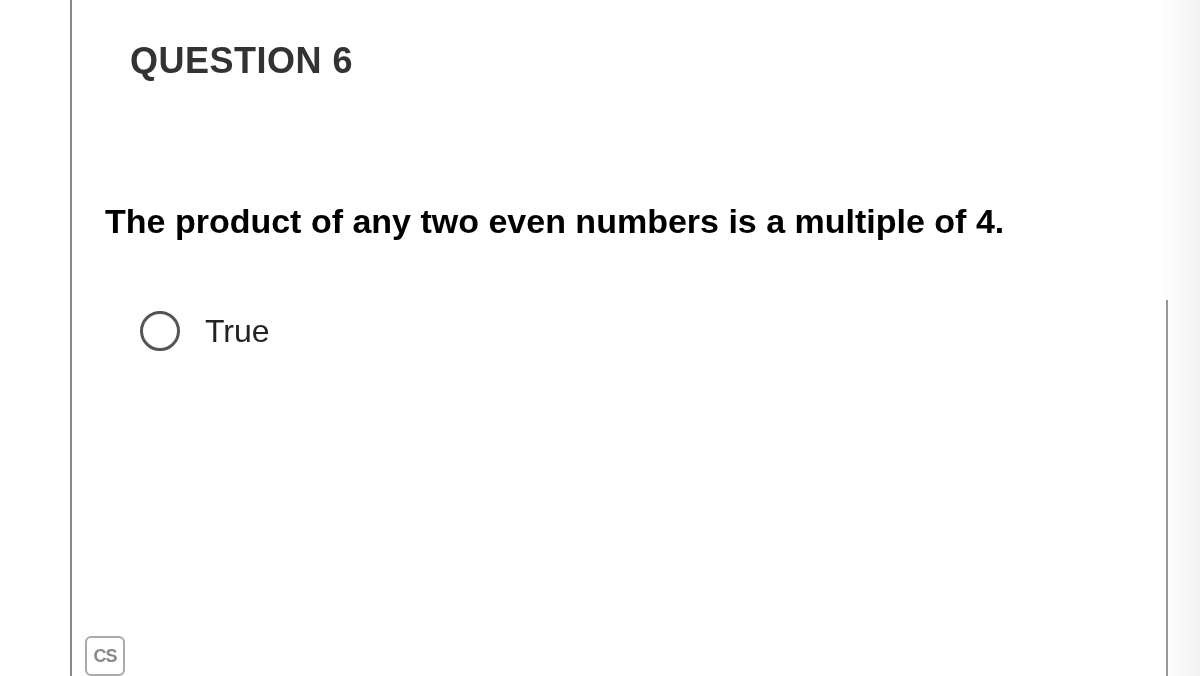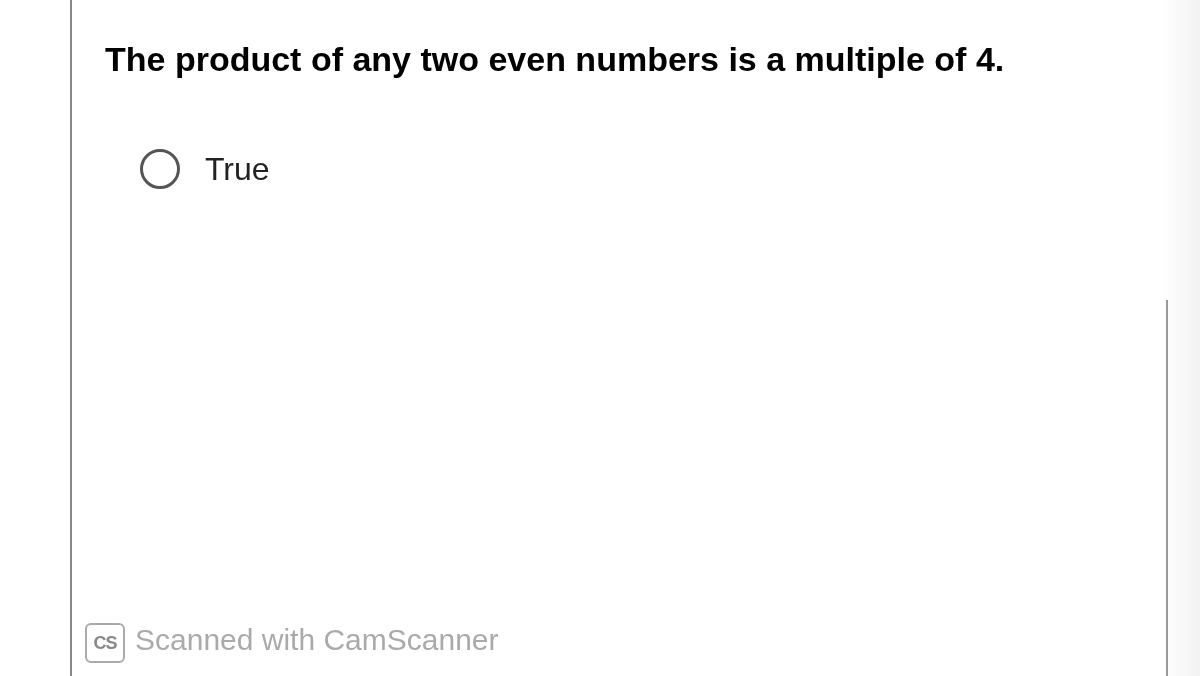--- a/index.html
+++ b/index.html
@@ -63,24 +63,24 @@
       border-radius: 50%;
       margin-right: 25px;
       flex-shrink: 0;
     }
     .option-label {
       font-size: 32px;
       color: #222;
     }
     .watermark {
       position: absolute;
-      bottom: 13px;
+      bottom: 0;
       left: 85px;
       display: flex;
-      align-items: flex-start;
+      align-items: center;
       gap: 10px;
     }
     .cs-badge {
       width: 40px;
       height: 40px;
       border: 2px solid #aaa;
       border-radius: 6px;
       display: flex;
       align-items: center;
       justify-content: center;
@@ -111,31 +111,31 @@
       background: #999;
     }
   </style>
 </head>
 <body>
 
 <div class="page-container">
   <div class="left-line"></div>
 
   <div class="content">
+    <h2 class="question-heading">QUESTION 6</h2>
 
     <p class="question-prompt">The product of any two even numbers is a multiple of 4.</p>
 
     <div class="options">
       <div class="option-row">
         <span class="radio-circle"></span>
         <span class="option-label">True</span>
       </div>
     </div>
   </div>
 
   <div class="watermark">
     <span class="cs-badge">CS</span>
-    <span class="watermark-text">Scanned with CamScanner</span>
   </div>
 
   <div class="right-shadow"></div>
   <div class="right-line"></div>
 </div>
 
 </body></html>

